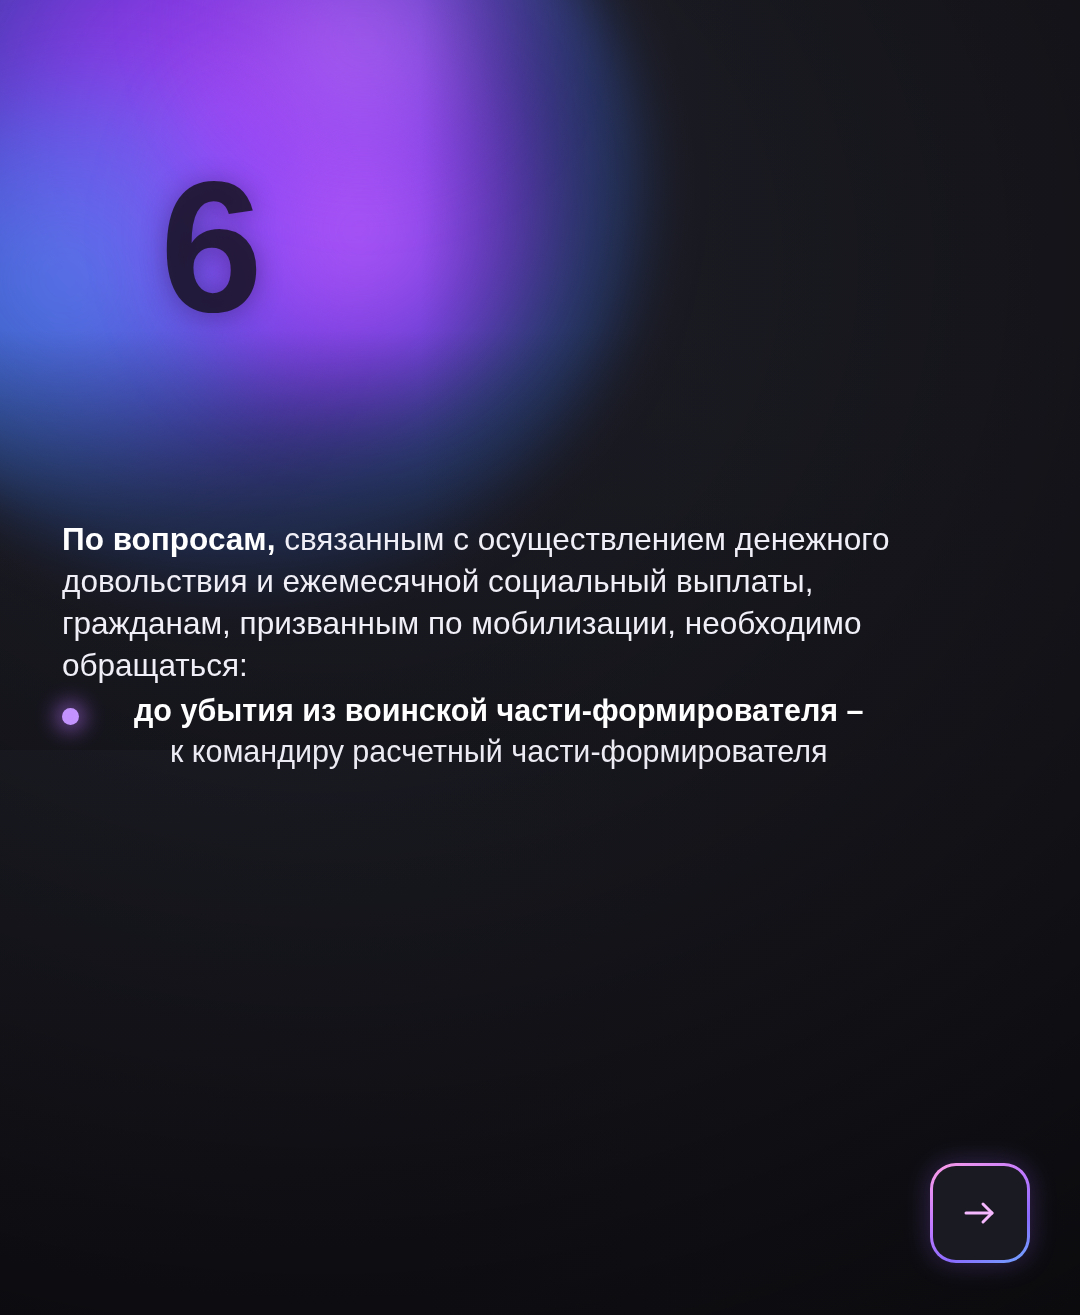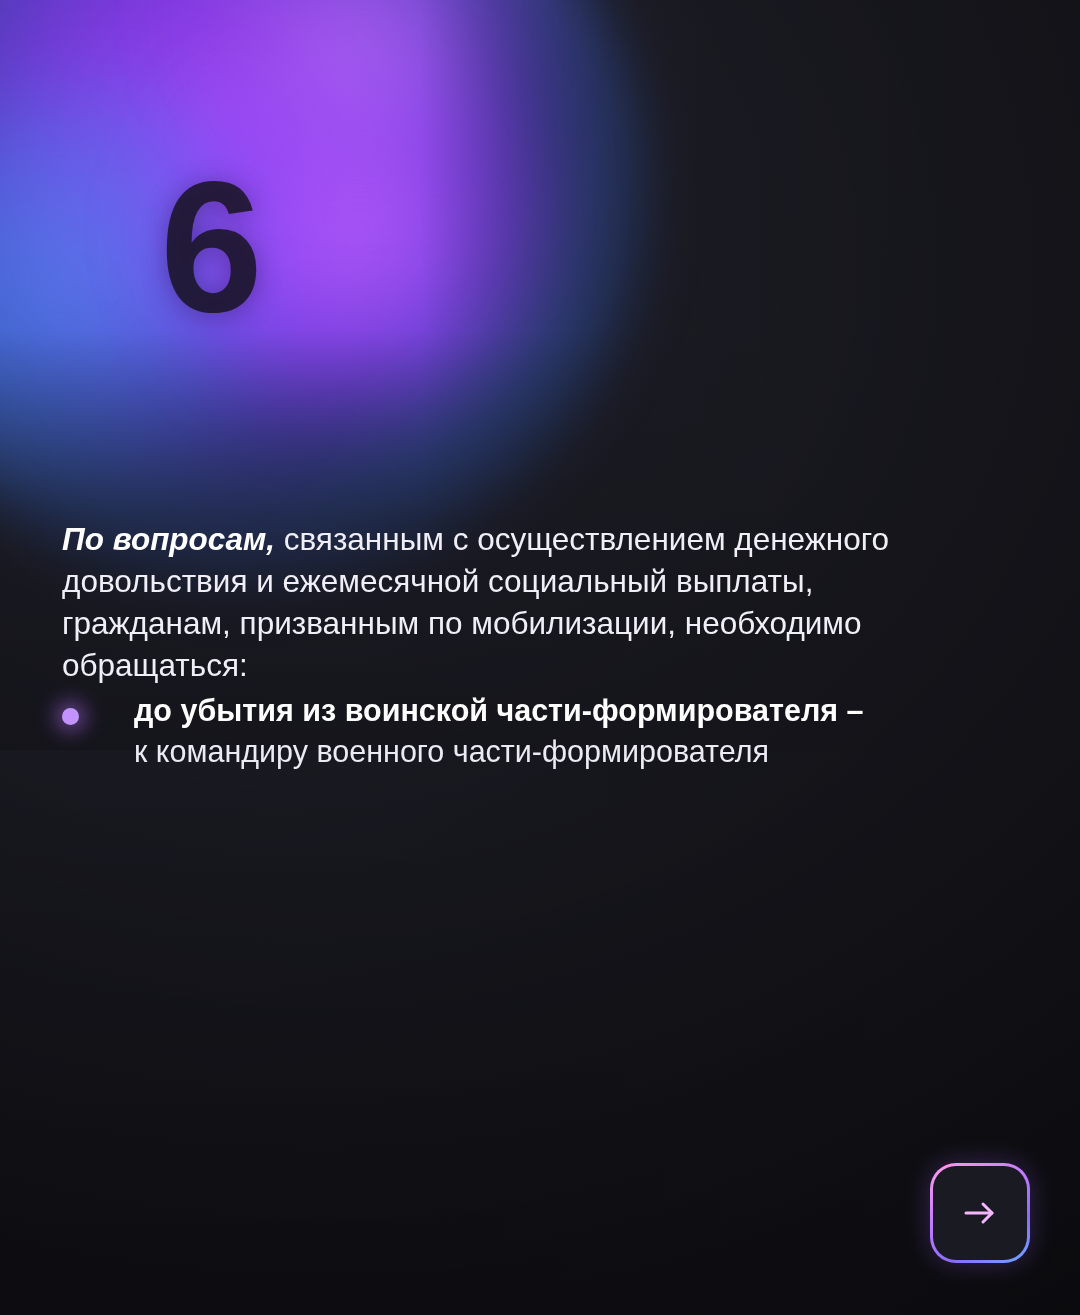--- a/index.html
+++ b/index.html
@@ -114,34 +114,34 @@
     top: 518px;
     width: 900px;
     font-size: 31.5px;
     line-height: 42px;
     color: #f0eef7;
     font-weight: 400;
   }
   .intro b {
     font-weight: 700;
     color: #ffffff;
-    font-style: italic;
   }
 
   .bullets {
     position: absolute;
     left: 62px;
     top: 690px;
     width: 950px;
   }
   .bullet-row {
     position: relative;
     display: flex;
     align-items: flex-start;
     margin-bottom: 46px;
+    text-align: center;
   }
   .bullet-dot-wrap {
     width: 72px;
     flex: 0 0 72px;
     display: flex;
     justify-content: flex-start;
     padding-top: 18px;
   }
   .dot {
     width: 17px;
@@ -221,21 +221,21 @@
   </div>
 
   <div class="bullets">
 
     <div class="bullet-row">
       <div class="bullet-dot-wrap">
         <div class="dot dot-violet"></div>
       </div>
       <div class="bullet-text">
         <b>до убытия из воинской части-формирователя –</b><br>
-        <span>к командиру военного части-формирователя</span>
+        <span>к командиру расчетный части-формирователя</span>
       </div>
     </div>
 
 
   </div>
 
   <div class="next-button">
     <div class="next-button-inner">
       <span class="arrow-icon">
         <svg width="44" height="44" viewBox="0 0 44 44" fill="none">

